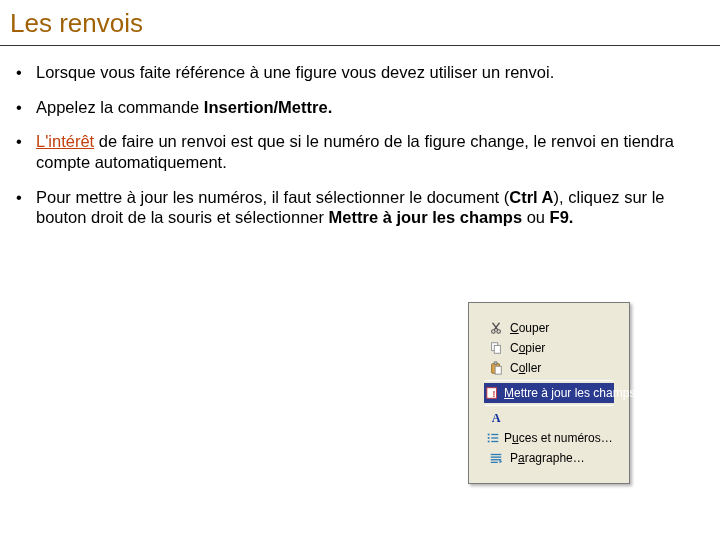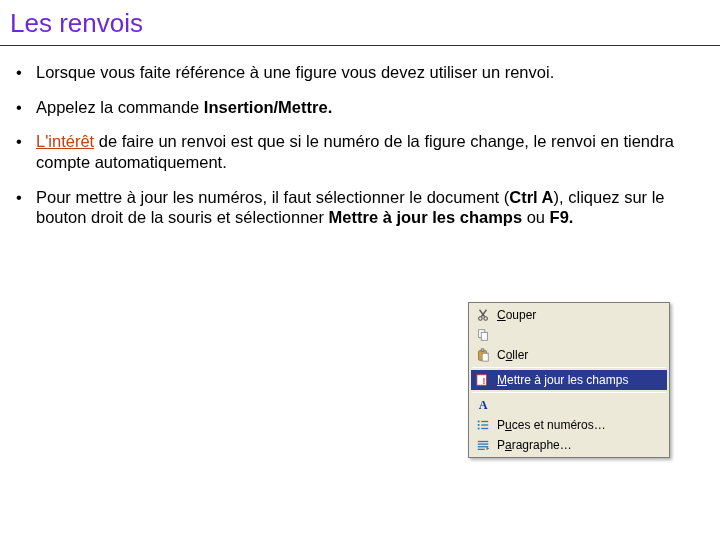--- a/index.html
+++ b/index.html
@@ -6,21 +6,21 @@
   body {
     width: 720px;
     height: 540px;
     background: #fff;
     font-family: Arial, Helvetica, sans-serif;
     position: relative;
     overflow: hidden;
   }
   .title {
     font-size: 26px;
-    color: #6d28d9;
+    color: #a16207;
     padding: 8px 10px 6px 10px;
     border-bottom: 1px solid #333;
     font-weight: 400;
   }
   .content {
     padding: 8px 14px 0 14px;
     font-size: 16.5px;
     color: #000;
     line-height: 1.25;
   }
@@ -41,27 +41,27 @@
     color: #c2410c;
     text-decoration: underline;
   }
   .bold { font-weight: 700; }
 
   
   .ctx {
     position: absolute;
     left: 468px;
     top: 302px;
-    width: 202px;
+    width: 162px;
     background: #ece9d8;
     border: 1px solid #7b7b7b;
     box-shadow: 2px 2px 3px rgba(0,0,0,.3);
     font-size: 12px;
     font-family: Tahoma, Arial, sans-serif;
-    padding: 2px;
+    padding: 15px;
   }
   .ctx-item {
     display: flex;
     align-items: center;
     height: 20px;
     padding: 0 4px 0 2px;
     cursor: default;
   }
   .ctx-item .icon-slot {
     width: 20px;
@@ -123,20 +123,21 @@
       </span>
       <span class="lbl"><span class="accel">C</span>ouper</span>
     </div>
     <div class="ctx-item">
       <span class="icon-slot">
         <svg width="14" height="14" viewBox="0 0 16 16">
           <rect x="3" y="2" width="7" height="9" fill="#fff" stroke="#888"></rect>
           <rect x="6" y="5" width="7" height="9" fill="#fff" stroke="#888"></rect>
         </svg>
       </span>
+      <span class="lbl">C<span class="accel">o</span>pier</span>
     </div>
     <div class="ctx-item">
       <span class="icon-slot">
         <svg width="14" height="14" viewBox="0 0 16 16">
           <rect x="3" y="3" width="9" height="11" rx="1" fill="#d9a24a" stroke="#8a6a2a"></rect>
           <rect x="6" y="1" width="3" height="3" fill="#c0c0c0" stroke="#777"></rect>
           <rect x="7" y="6" width="7" height="9" fill="#fff" stroke="#888"></rect>
         </svg>
       </span>
       <span class="lbl">C<span class="accel">o</span>ller</span>

